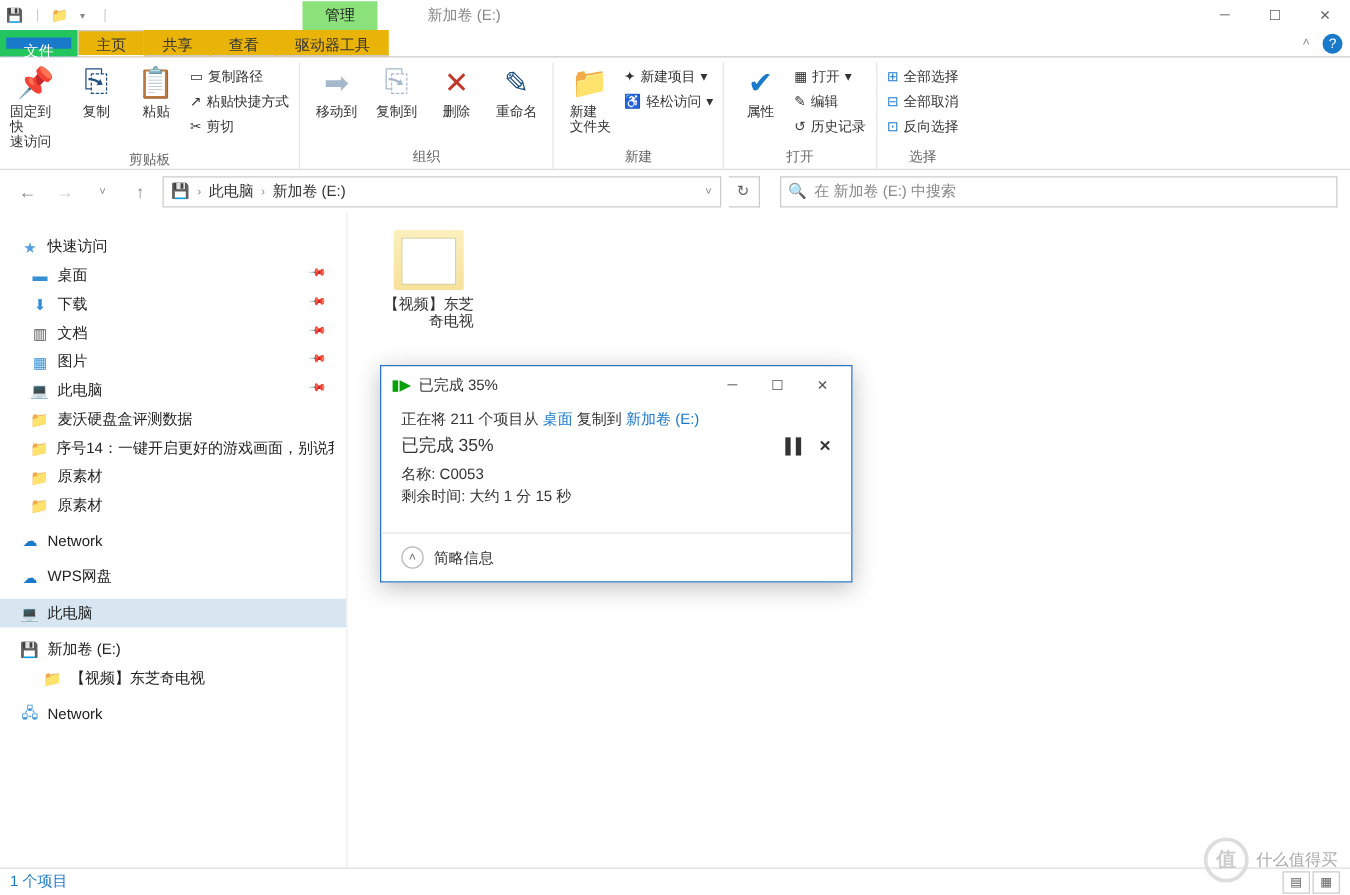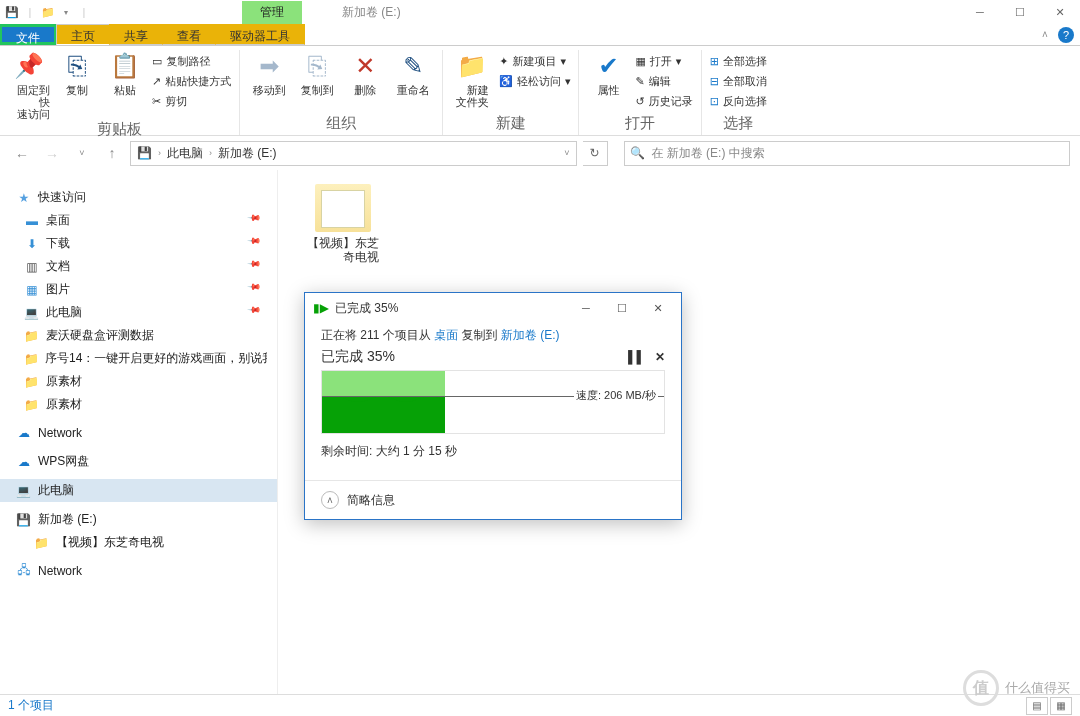--- a/index.html
+++ b/index.html
@@ -10,33 +10,33 @@
 .titlebar .ticons { display: flex; gap: 2px; padding-left: 4px; align-items: center; }
 .titlebar .ticons span { width: 16px; height: 16px; display: inline-flex; align-items: center; justify-content: center; font-size: 11px; }
 .titlebar .mgmt { margin-left: 150px; background: #8BE27B; padding: 3px 18px; font-size: 12px; color:#222; }
 .titlebar .vol { margin-left: 40px; color: #888; font-size: 12px; }
 .titlebar .wincontrols { margin-left: auto; display: flex; }
 .titlebar .wincontrols span { width: 40px; height: 24px; display: inline-flex; align-items: center; justify-content: center; color: #666; font-size: 11px; }
 
 
 .tabstrip { height: 22px; display: flex; align-items: stretch; border-bottom: 1px solid #ccc; background: #fff; position:relative; }
 .tabstrip .tab { padding: 3px 14px; border: 1px solid #ccc; border-bottom: 1px solid #fff; margin-left: -1px; background:#eab308; font-size:12px; }
-.tabstrip .tab.file { background: #1979CA; color: #fff; border: 3px solid #22c55e; padding: 3px 14px; }
+.tabstrip .tab.file { background: #1979CA; color: #fff; border: 6px solid #22c55e; padding: 3px 14px; }
 .tabstrip .tab.inactive { border: 1px solid transparent; border-bottom: 1px solid #ccc; }
 .tabstrip .helpwrap { margin-left:auto; display:flex; align-items:center; padding-right:6px; gap:4px;}
 .tabstrip .helpwrap span { width:18px; height:18px; display:inline-flex; align-items:center; justify-content:center; }
 
 
 .ribbon { height: 90px; background: #fff; border-bottom: 1px solid #ddd; display: flex; padding-top: 4px; }
 .rgroup { border-right: 1px solid #e6e6e6; padding: 0 8px; display: flex; flex-direction: column; }
 .rgroup .row { flex: 1; display: flex; align-items: flex-start; gap: 6px; }
-.rgroup .lbl { text-align: center; color: #666; font-size: 15px; padding-bottom: 2px; }
+.rgroup .lbl { text-align: center; color: #666; font-size: 11px; padding-bottom: 2px; }
 .rbtn-big { display: flex; flex-direction: column; align-items: center; width: 42px; gap: 2px; }
 .rbtn-big .ic { width: 32px; height: 32px; display:flex; align-items:center; justify-content:center; font-size:24px; color:#205081; }
-.rbtn-big .tx { font-size: 11px; text-align:right; line-height:1.1; }
+.rbtn-big .tx { font-size: 11px; text-align:left; line-height:1.1; }
 .rbtn-small { display:flex; align-items:center; gap:4px; font-size:11px; height:18px; }
 .rstack { display:flex; flex-direction:column; gap:2px; padding-top:2px; }
 .rbtn-big.disabled .ic, .rbtn-small.disabled { opacity:.4; }
 
 
 .navbar { height: 34px; display:flex; align-items:center; gap:6px; padding: 0 10px; border-bottom: 0; }
 .navbar .navbtn { width:24px; height:24px; display:inline-flex; align-items:center; justify-content:center; color:#888; font-size:14px; }
 .navbar .bcrumb { flex:1; border:1px solid #ccc; height:25px; display:flex; align-items:center; padding:0 6px; gap:2px; font-size:12px; max-width: 555px;}
 .navbar .bcrumb .sep { color:#888; padding:0 4px; font-size:9px;}
 .navbar .bcrumb .extras { margin-left:auto; color:#888; display:flex; gap:6px; }
@@ -364,32 +364,22 @@
     <div class="dline1">
       <span>正在将 211 个项目从 </span><a>桌面</a><span> 复制到 </span><a>新加卷 (E:)</a>
     </div>
     <div class="dcomp">
       <span>已完成 35%</span>
       <div class="actions">
         <span>▐▐</span>
         <span>✕</span>
       </div>
     </div>
-    <div class="graph">
-      <div class="ghalf">
-        <div class="gtop"></div>
-        <div class="gbot"></div>
-        <svg class="gwave" viewBox="0 0 100 10" preserveAspectRatio="none">
-            <path d="M0 5 Q10 0 20 5 T40 5 T60 5 T80 5 T100 5 L100 10 L0 10 Z" fill="#06a106"></path>
-          </svg>
-      </div>
-      <div class="gline"></div>
-      <div class="glbl">速度: 206 MB/秒</div>
-    </div>
     <div class="dinfo">
+      <div><span>名称: </span><span>C0053</span></div>
       <div><span>剩余时间: </span><span>大约 1 分 15 秒</span></div>
     </div>
   </div>
   <div class="dfoot">
     <span class="chev">˄</span>
     <span>简略信息</span>
   </div>
 </div>
 
 <div class="watermark">

